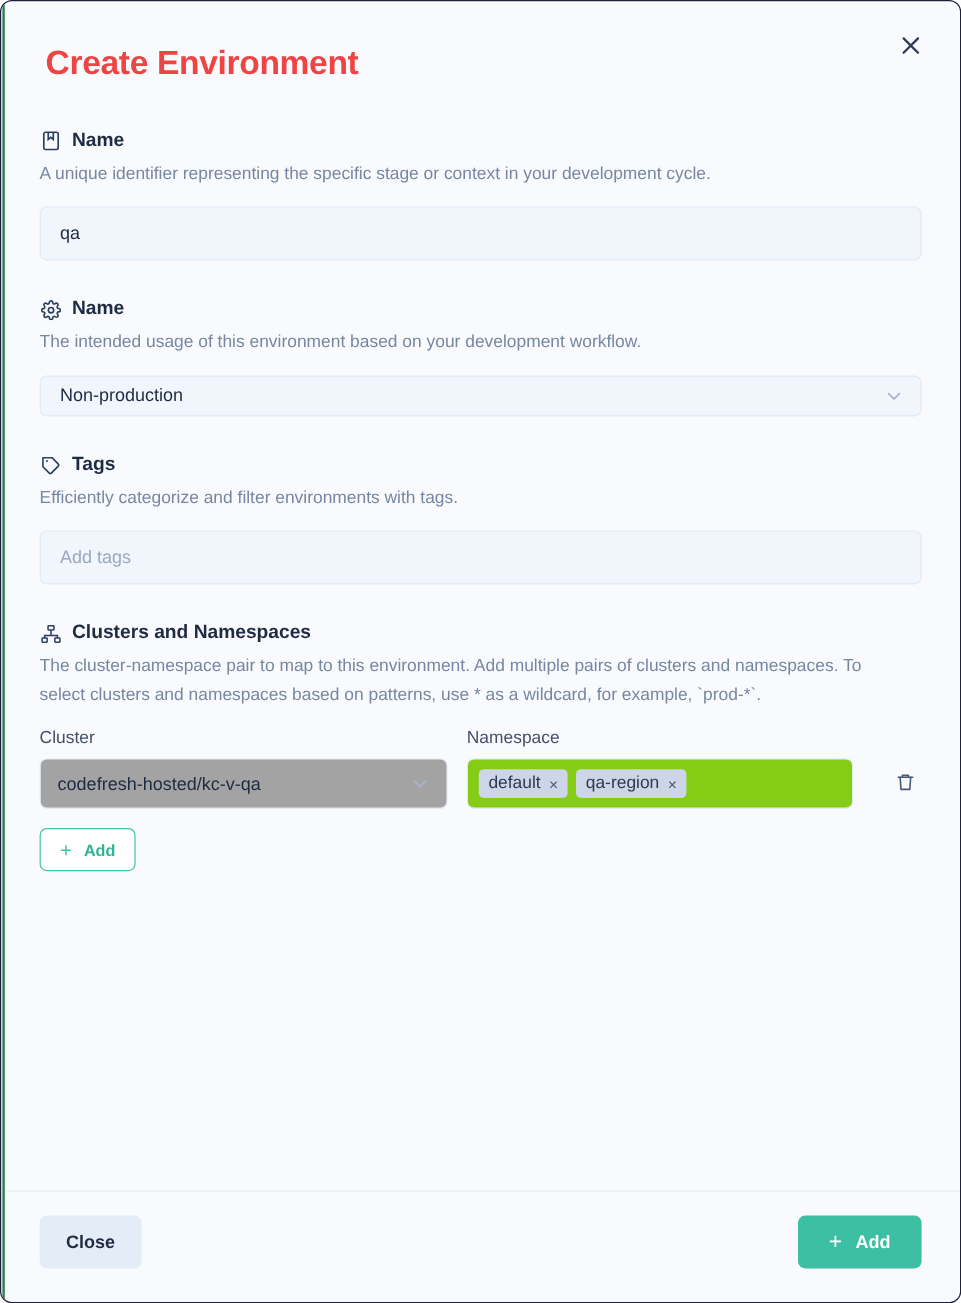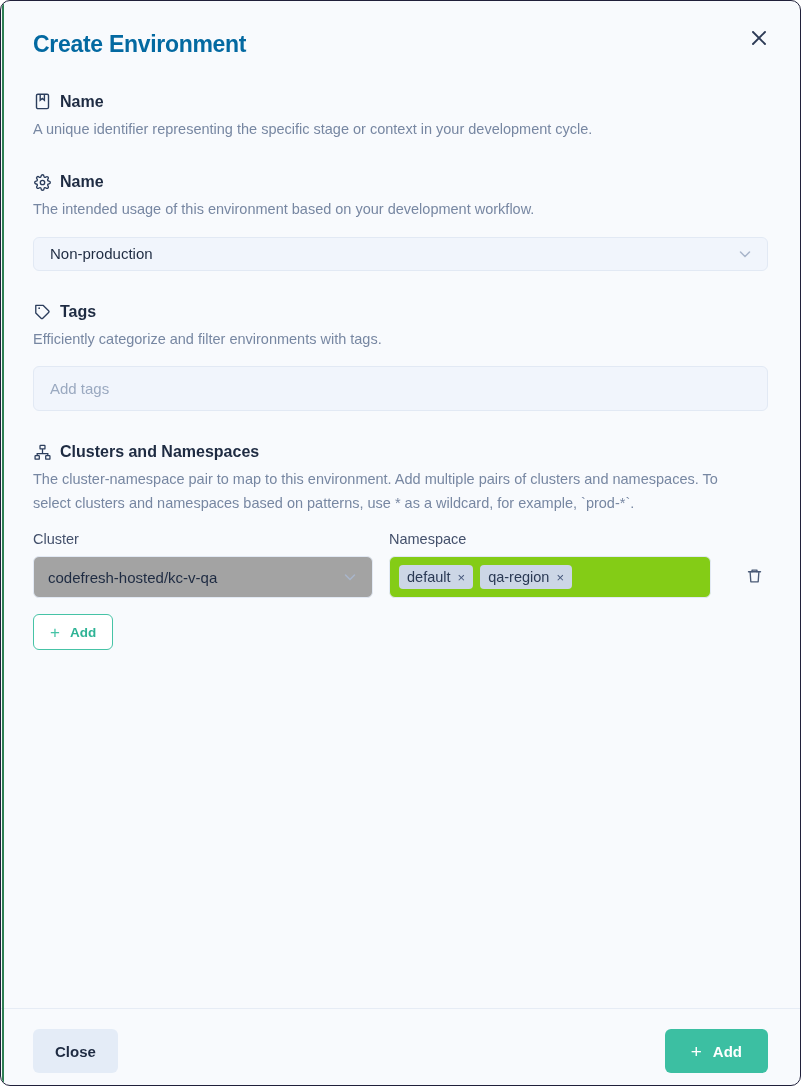--- a/index.html
+++ b/index.html
@@ -44,25 +44,25 @@
   }
 
   
   .dialog-header {
     position: relative;
     display: flex;
     align-items: flex-start;
     justify-content: space-between;
   }
   .dialog-title {
-    font-size: 23px;
+    font-size: 28px;
     font-weight: bold;
-    color: #0369a1;
+    color: #ef4444;
     letter-spacing: -0.3px;
-    margin: 0;
+    margin: 5px;
     line-height: 1.2;
   }
   .close-btn {
     position: absolute;
     top: -6px;
     right: -4px;
     width: 26px;
     height: 26px;
     display: flex;
     align-items: center;
@@ -250,21 +250,21 @@
     font-size: 17px;
     font-weight: normal;
     line-height: 1;
     color: #46c3a6;
   }
 
   
   .dialog-footer {
     flex: 0 0 auto;
     border-top: 1px solid #e6ecf5;
-    padding: 20px 32px 12px 32px;
+    padding: 20px 32px 28px 32px;
     display: flex;
     align-items: center;
     justify-content: space-between;
   }
   .btn-close {
     height: 44px;
     padding: 0 22px;
     background: #e4ecf7;
     border: none;
     border-radius: 6px;
@@ -319,20 +319,21 @@
       <div class="field-label-row">
         <span class="field-icon">
           <svg width="15" height="17" viewBox="0 0 15 17" fill="none" stroke="#2c3e5d" stroke-width="1.4">
             <rect x="1.5" y="1.2" width="12" height="14.4" rx="1.4"></rect>
             <path d="M5.2 1.2 L5.2 7.2 L7.3 5.5 L9.4 7.2 L9.4 1.2" fill="none"></path>
           </svg>
         </span>
         <span class="field-label">Name</span>
       </div>
       <p class="field-desc">A unique identifier representing the specific stage or context in your development cycle.</p>
+      <input class="text-input" type="text" value="qa" style="">
     </div>
 
     <div class="field">
       <div class="field-label-row">
         <span class="field-icon">
           <svg width="17" height="17" viewBox="0 0 24 24" fill="none" stroke="#2c3e5d" stroke-width="1.9">
             <circle cx="12" cy="12" r="3.1"></circle>
             <path d="M19.4 15a1.65 1.65 0 0 0 .33 1.82l.06.06a2 2 0 1 1-2.83 2.83l-.06-.06a1.65 1.65 0 0 0-1.82-.33 1.65 1.65 0 0 0-1 1.51V21a2 2 0 1 1-4 0v-.09A1.65 1.65 0 0 0 9 19.4a1.65 1.65 0 0 0-1.82.33l-.06.06a2 2 0 1 1-2.83-2.83l.06-.06a1.65 1.65 0 0 0 .33-1.82 1.65 1.65 0 0 0-1.51-1H3a2 2 0 1 1 0-4h.09A1.65 1.65 0 0 0 4.6 9a1.65 1.65 0 0 0-.33-1.82l-.06-.06a2 2 0 1 1 2.83-2.83l.06.06A1.65 1.65 0 0 0 9 4.6a1.65 1.65 0 0 0 1-1.51V3a2 2 0 1 1 4 0v.09a1.65 1.65 0 0 0 1 1.51 1.65 1.65 0 0 0 1.82-.33l.06-.06a2 2 0 1 1 2.83 2.83l-.06.06a1.65 1.65 0 0 0-.33 1.82V9a1.65 1.65 0 0 0 1.51 1H21a2 2 0 1 1 0 4h-.09a1.65 1.65 0 0 0-1.51 1z"></path>
           </svg>
         </span>

